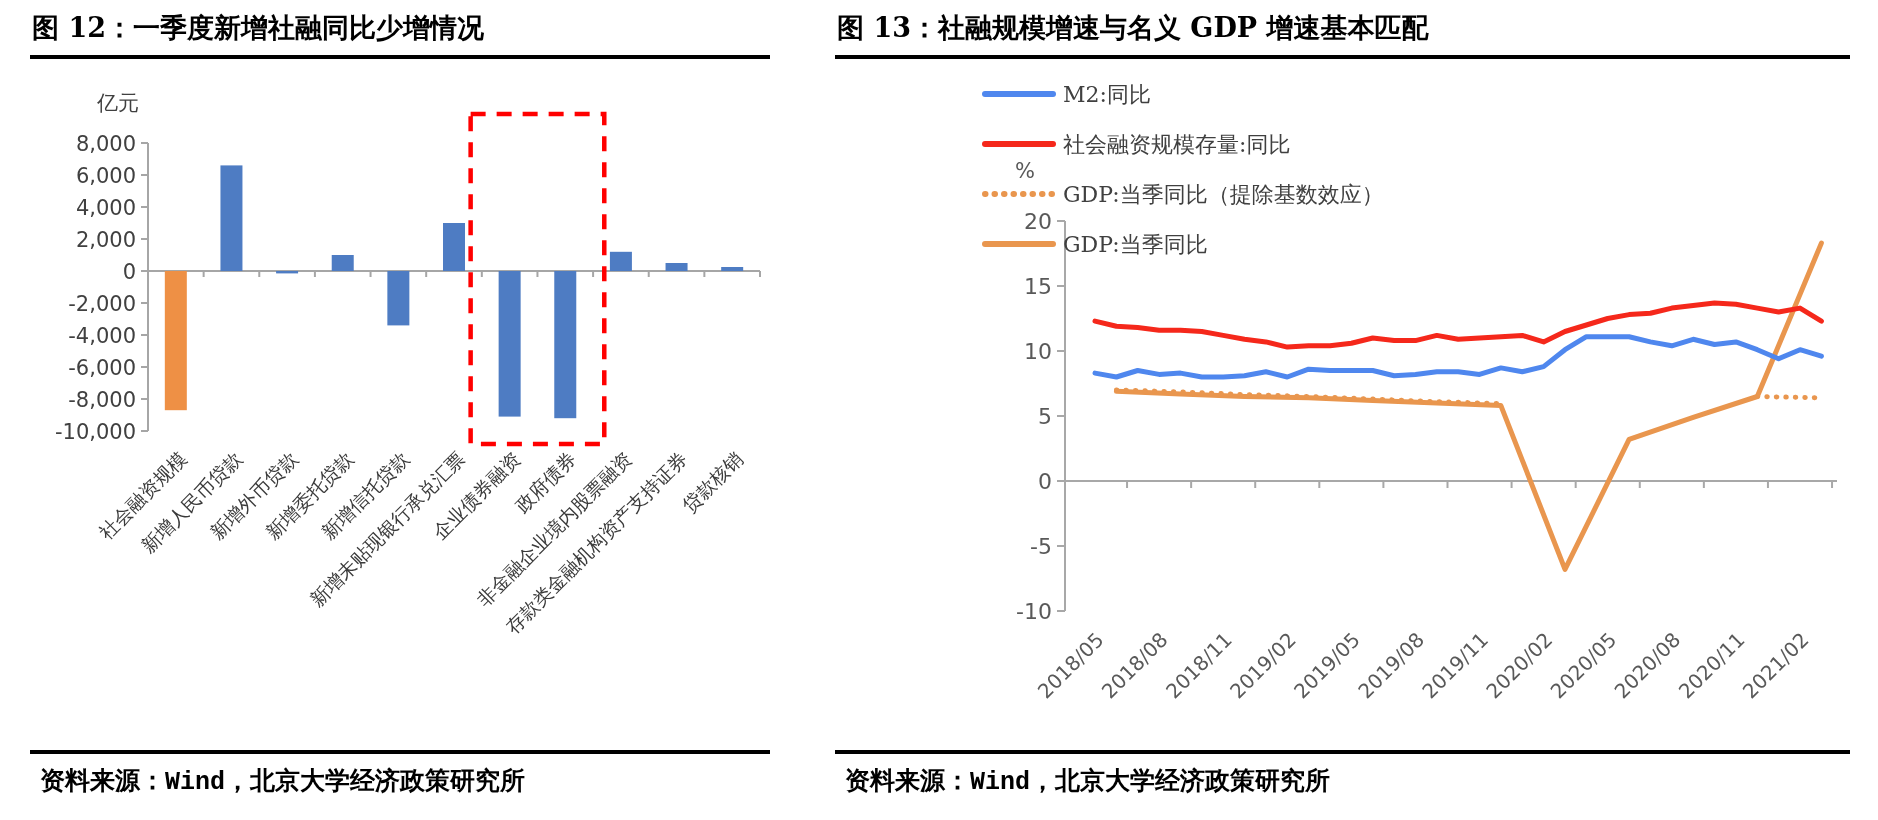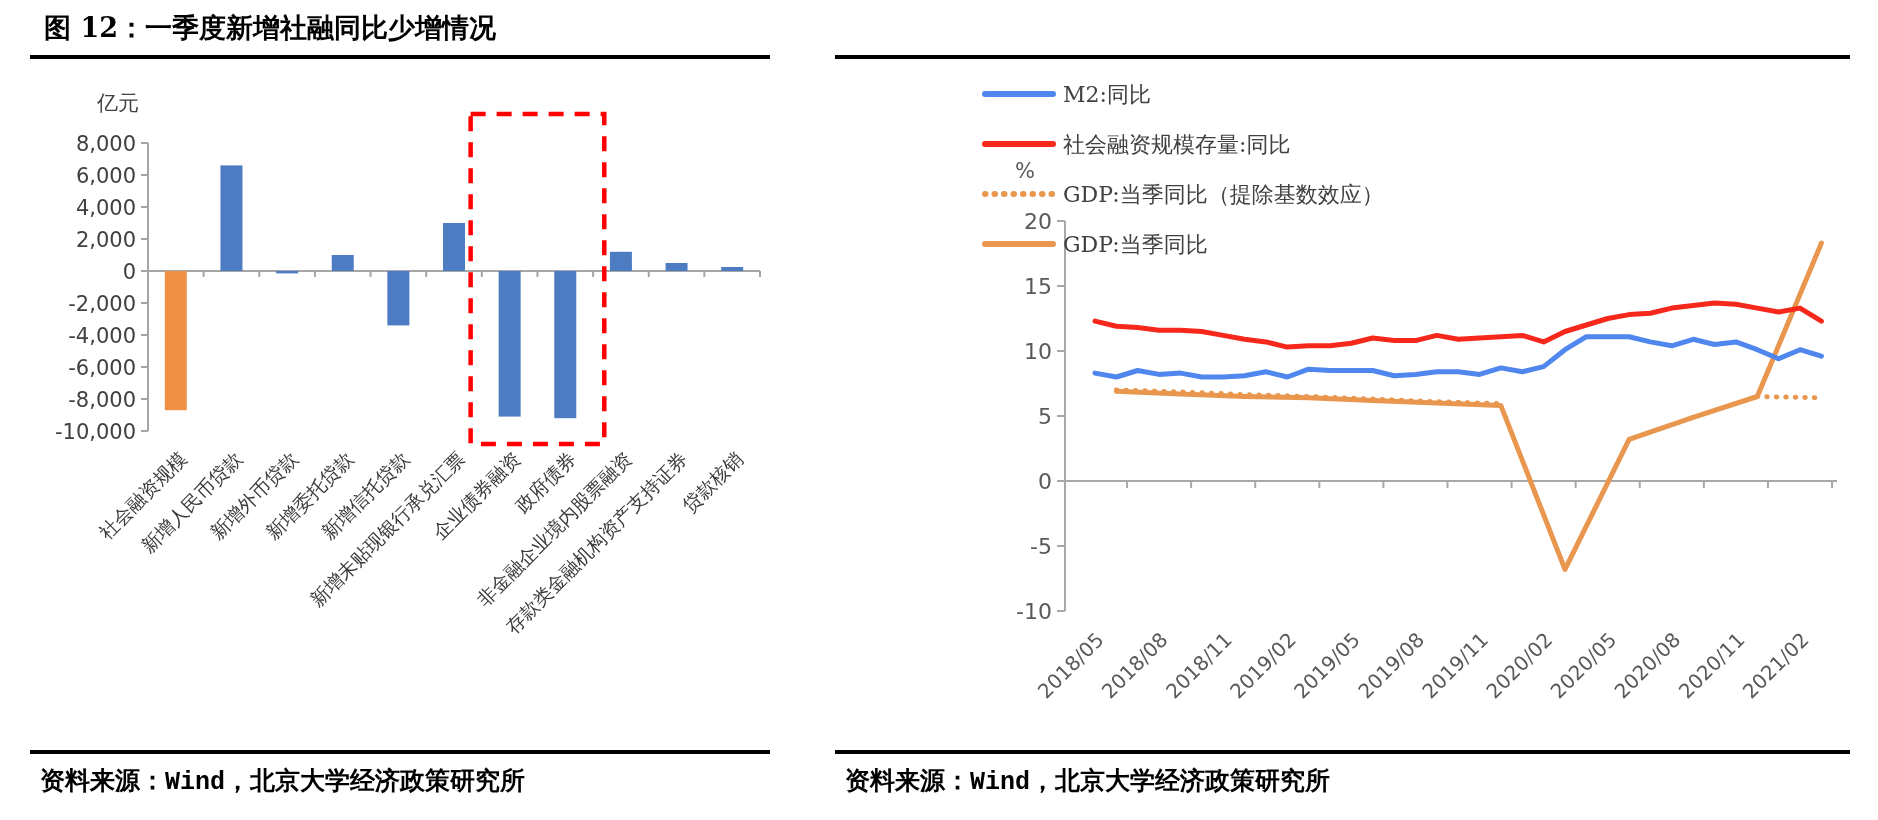--- a/index.html
+++ b/index.html
@@ -1,21 +1,21 @@
 <!DOCTYPE html>
 <html><head>
 <meta charset="utf-8">
 <style>
   html,body{margin:0;padding:0;background:#fff;}
   #screen{position:relative;width:1878px;height:820px;background:#fff;overflow:hidden;
           font-family:"DejaVu Sans",sans-serif;}
   .panel{position:absolute;top:6px;height:808px;}
   #panel-left{left:30px;width:740px;}
   #panel-right{left:835px;width:1015px;}
-  .fig-title{position:absolute;top:4px;left:14px;width:100%;
+  .fig-title{position:absolute;top:4px;left:2px;width:100%;
              font-family:"DejaVu Serif","Liberation Serif",serif;
              font-weight:bold;font-size:27px;color:#000;white-space:nowrap;}
   .rule{position:absolute;left:0;width:100%;height:4px;background:#000;}
   .rule-top{top:49px;}
   .rule-bottom{top:744px;}
   .source{position:absolute;top:758px;left:10px;width:100%;
           font-family:Liberation Mono, monospace;
           font-weight:bold;font-size:25px;color:#000;white-space:nowrap;}
   svg.chart{position:absolute;left:0;top:50px;}
 </style>
@@ -85,20 +85,21 @@
         <text transform="translate(547.2727272727273,404) rotate(-45)" font-size="19" fill="#3A3A3A" text-anchor="end">政府债券</text>
         <text transform="translate(602.9090909090909,404) rotate(-45)" font-size="19" fill="#3A3A3A" text-anchor="end">非金融企业境内股票融资</text>
         <text transform="translate(658.5454545454545,404) rotate(-45)" font-size="19" fill="#3A3A3A" text-anchor="end">存款类金融机构资产支持证券</text>
         <text transform="translate(714.1818181818181,404) rotate(-45)" font-size="19" fill="#3A3A3A" text-anchor="end">贷款核销</text>
       </svg>
     <div class="rule rule-bottom"></div>
     <div class="source">资料来源：Wind，北京大学经济政策研究所</div>
   </div>
 
   <div class="panel" id="panel-right">
+    <div class="fig-title">图 13：社融规模增速与名义 GDP 增速基本匹配</div>
     <div class="rule rule-top"></div>
     <svg class="chart" id="lineChart" width="1015" height="650" viewBox="0 0 1015 650">
         <text x="200" y="122" font-size="21" fill="#595959" text-anchor="end">%</text>
         <line x1="230" y1="165" x2="230" y2="555" stroke="#A8A8A8" stroke-width="2"></line>
         <line x1="222" y1="165" x2="230" y2="165" stroke="#A8A8A8" stroke-width="2"></line>
         <text x="217" y="173" font-size="22" fill="#595959" text-anchor="end">20</text>
         <line x1="222" y1="230" x2="230" y2="230" stroke="#A8A8A8" stroke-width="2"></line>
         <text x="217" y="238" font-size="22" fill="#595959" text-anchor="end">15</text>
         <line x1="222" y1="295" x2="230" y2="295" stroke="#A8A8A8" stroke-width="2"></line>
         <text x="217" y="303" font-size="22" fill="#595959" text-anchor="end">10</text>

